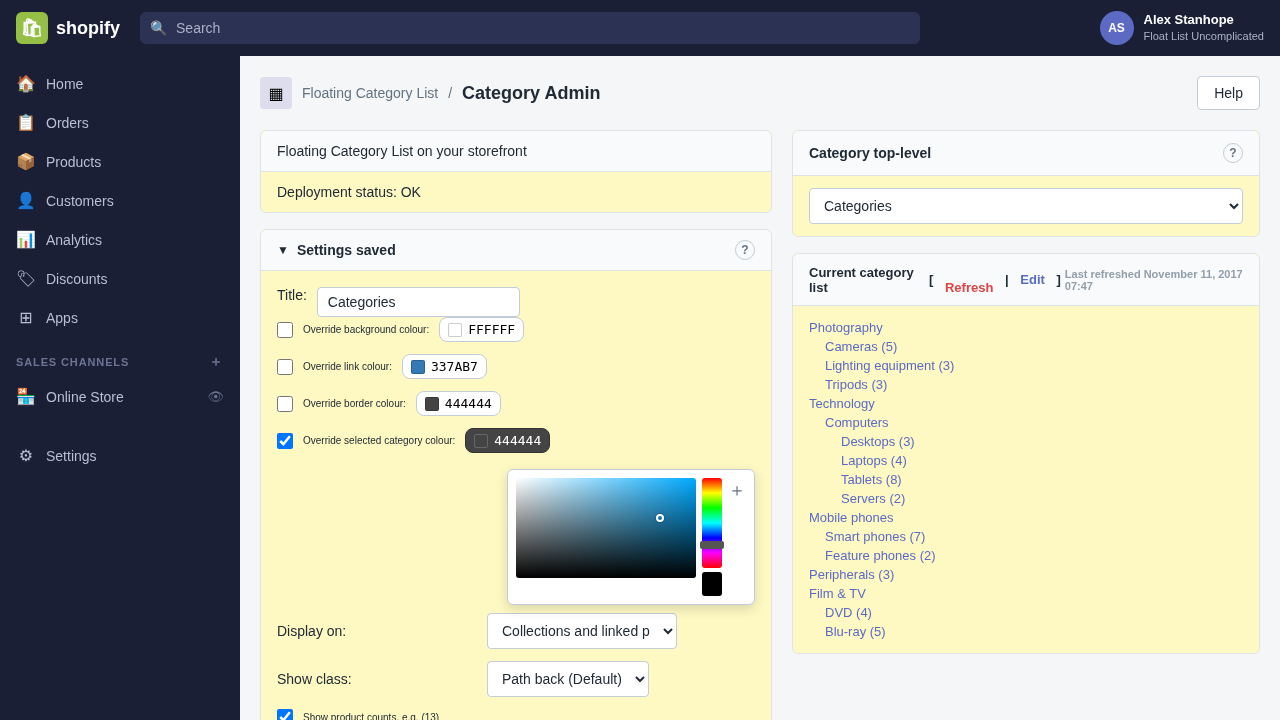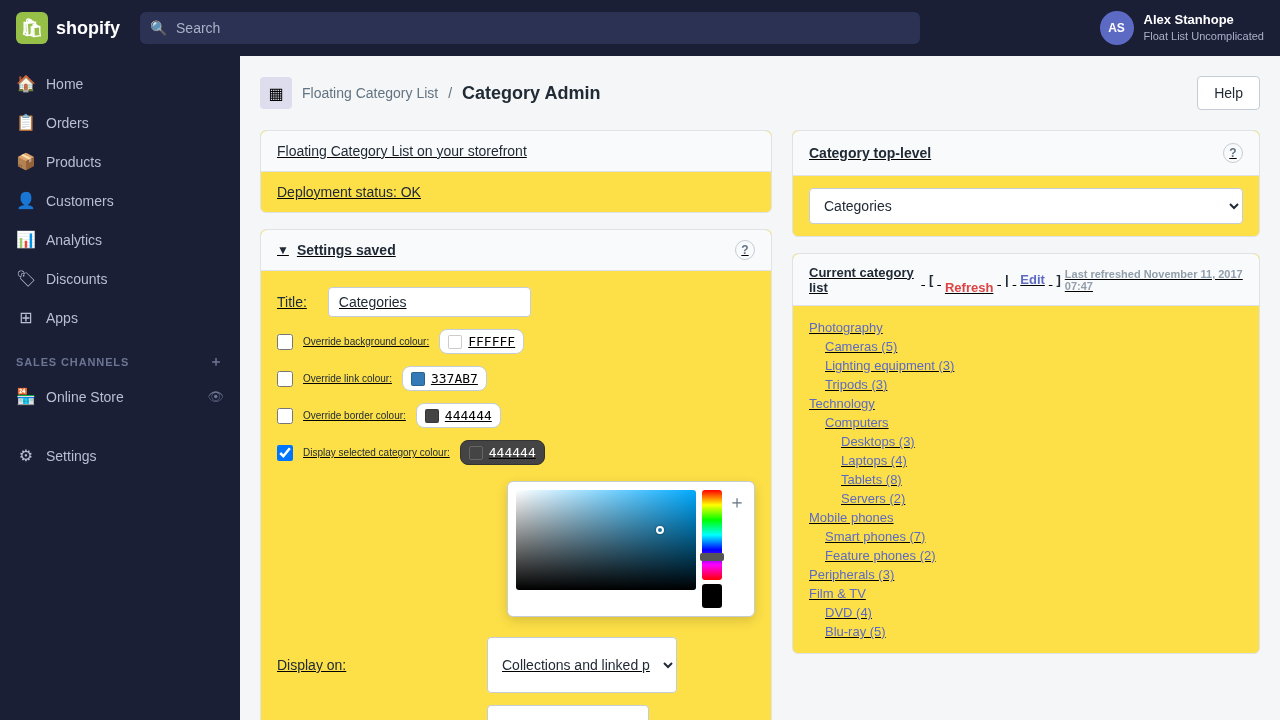--- a/index.html
+++ b/index.html
@@ -155,24 +155,23 @@
     }
 
     .two-col {
       display: flex;
       gap: 20px;
     }
     .left-col { flex: 1; display: flex; flex-direction: column; gap: 16px; }
     .right-col { width: 480px; display: flex; flex-direction: column; gap: 16px; }
 
     .card {
-      background: #fde047;
+      background: #fef9c3;
       border: 1px solid #dfe3e8;
       border-radius: 6px;
-      text-decoration: underline;
     }
     .card-header {
       padding: 12px 16px;
       background: #f9fafb;
       border-bottom: 1px solid #dfe3e8;
       border-radius: 6px 6px 0 0;
       font-size: 14px;
       color: #212b36;
     }
 
@@ -235,36 +234,35 @@
       display: flex;
       align-items: center;
       gap: 10px;
       margin-bottom: 12px;
     }
     .checkbox-row input[type=checkbox] { width: 16px; height: 16px; cursor: pointer; }
     .checkbox-label { color: #212b36; font-size: 10px; }
 
     .title-row {
       display: flex;
-      align-items: center;
-      margin-bottom: 12px;
-      gap: 21px;
+      align-items: flex-start;
+      gap: 10px;
     }
     .title-label { font-size: 14px; color: #212b36; }
     .title-input {
       padding: 6px 10px;
       border: 1px solid #c4cdd5;
       border-radius: 4px;
       font-size: 14px;
       color: #212b36;
       outline: none;
     }
 
     .select-field {
-      padding: 18px 10px;
+      padding: 8px 10px;
       border: 1px solid #c4cdd5;
       border-radius: 4px;
       font-size: 14px;
       color: #212b36;
       background: white;
       outline: none;
       cursor: pointer;
     }
 
     
@@ -541,21 +539,21 @@
               <span class="checkbox-label">Override border colour:</span>
               <div class="color-swatch">
                 <div class="color-dot" style="background: #444444;"></div>
                 <span>444444</span>
               </div>
             </div>
 
             
             <div class="checkbox-row">
               <input type="checkbox" checked="" style="">
-              <span class="checkbox-label">Display selected category colour:</span>
+              <span class="checkbox-label">Override selected category colour:</span>
               <div class="color-swatch" style="background:#444444; color:white; border-color:#333;">
                 <div class="color-dot" style="background: #444444; border-color: #666;"></div>
                 <span style="color:white;">444444</span>
               </div>
             </div>
 
             
             <div class="color-picker-popup">
               <div class="gradient-box">
                 <div class="gradient-bg"></div>
@@ -565,21 +563,21 @@
               <div class="color-slider-container">
                 <div class="hue-slider">
                   <div class="hue-handle"></div>
                 </div>
                 <div class="black-strip"></div>
               </div>
               <div class="plus-btn">＋</div>
             </div>
 
             
-            <div class="form-row" style="margin-top: 20px;">
+            <div class="form-row" style="margin-top: 8px;">
               <span class="form-label">Display on:</span>
               <select class="select-field">
                 <option>Collections and linked p</option>
                 <option>All pages</option>
                 <option>Home page only</option>
               </select>
             </div>
 
             
             <div class="form-row">

